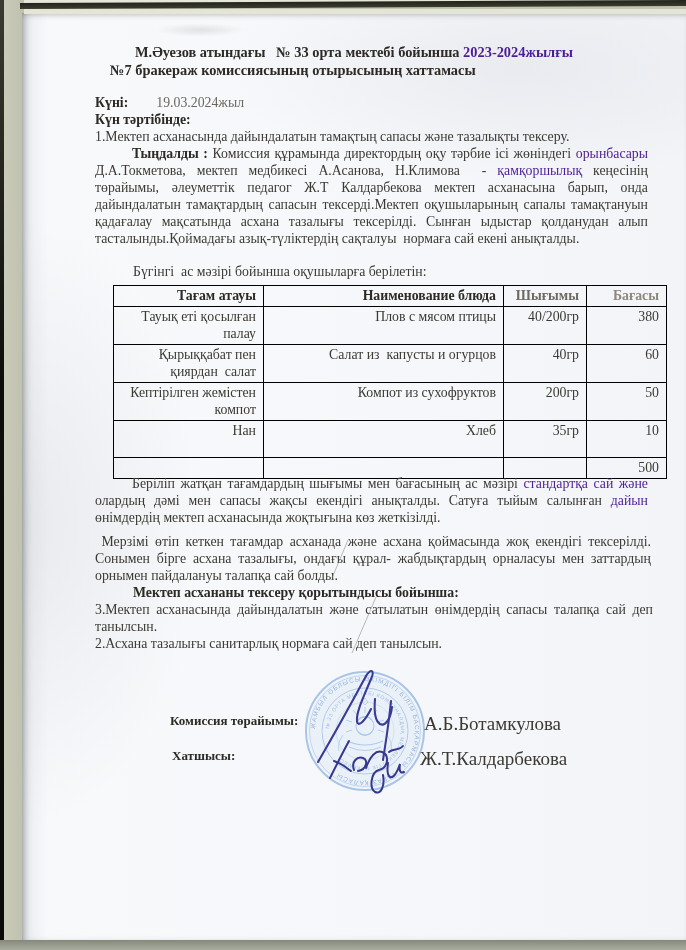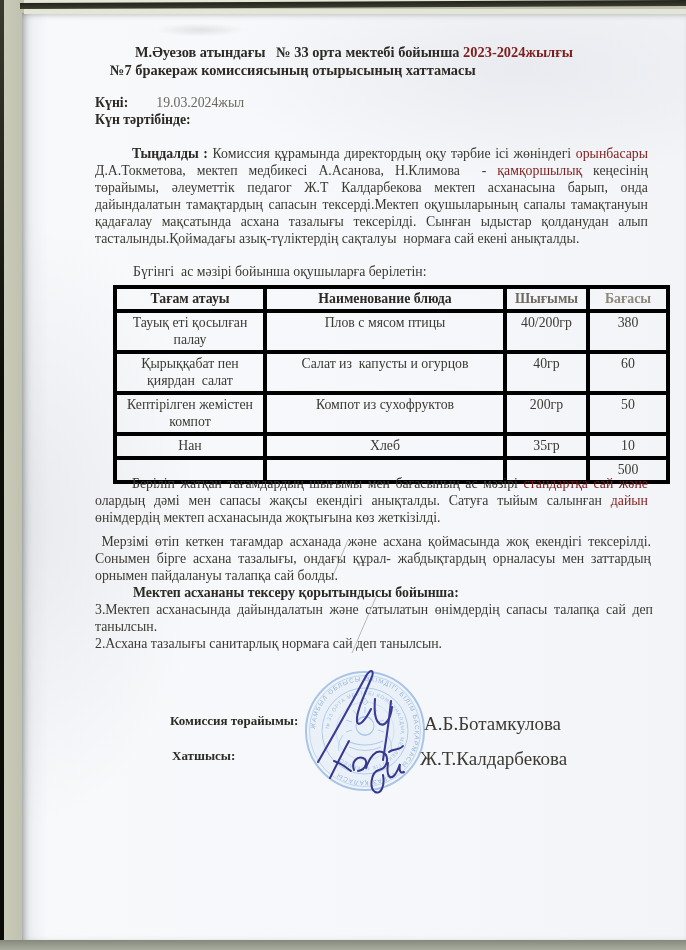--- a/index.html
+++ b/index.html
@@ -24,31 +24,31 @@
       radial-gradient(420px 160px at 75% 6%, rgba(210,214,222,.35), rgba(0,0,0,0) 70%),
       radial-gradient(300px 500px at 0% 55%, rgba(195,199,206,.30), rgba(0,0,0,0) 60%),
       linear-gradient(90deg,#e9ebee, #f8f9fb 4%, #f6f7fa 60%, #f2f4f7);
     box-shadow:inset 6px 0 8px -5px rgba(60,63,55,.55), inset 0 5px 6px -4px rgba(60,63,55,.35);
   }
   .smudge-top{position:absolute;left:140px;top:20px;width:120px;height:20px;
     background:radial-gradient(60px 9px at 50% 50%, rgba(110,110,100,.16), rgba(0,0,0,0) 75%);}
   
   .txt{position:absolute;color:#3c3933;font-size:13.8px;line-height:17px;}
   .b{font-weight:bold;color:#2d2a25;}
-  .faded{color:#7f1d1d;}
+  .faded{color:#4c1d95;}
   .halffaded{color:#6b675e;margin-left:28px;}
   .pre{white-space:pre-wrap;}
   .just{text-align:justify;}
   .ind{text-indent:37px;}
   
   table.menu{position:absolute;left:113px;top:285px;border-collapse:collapse;table-layout:fixed;width:553px;}
   table.menu td,table.menu th{
-    border:4px solid #000000;
+    border:1px solid #000000;
     font-size:13.8px;line-height:17px;color:#3c3933;
-    padding:1px 7px 2px 7px;vertical-align:top;text-align:center;white-space:pre-wrap;
+    padding:1px 7px 2px 7px;vertical-align:top;text-align:right;white-space:pre-wrap;
     font-weight:normal;
   }
   table.menu th{font-weight:bold;color:#2d2a25;}
   table.menu th.light{color:#6e6a60;}
   table.menu th.lighter{color:#8d887c;}
   
   .sig-label{position:absolute;font-weight:bold;font-size:13px;color:#2d2a25;}
   .sig-name{position:absolute;font-size:19px;color:#3c3933;}
   
   #stamp-svg{position:absolute;left:303px;top:669px;width:124px;height:124px;}
@@ -102,20 +102,21 @@
       <path d="M40,66 Q34,74 36,82 M84,66 Q90,74 88,82" stroke-width="0.8"></path>
       <path d="M59,33 L62,29 L65,33 L62,36 Z" stroke-width="0.8"></path>
     </g>
   </svg>
 
   <div class="txt b pre" style="left:135px;top:44px;font-size:14.4px;"><span>М.Әуезов атындағы   № 33 орта мектебі бойынша</span><span class="faded"> 2023-2024жылғы</span></div>
   <div class="txt b" style="left:110px;top:62px;font-size:14.4px;">№7 бракераж комиссиясының отырысының хаттамасы</div>
 
   <div class="txt" style="left:95px;top:94px;"><span class="b">Күні:</span><span class="halffaded">19.03.2024жыл</span></div>
   <div class="txt b" style="left:95px;top:111px;">Күн тәртібінде:</div>
+  <div class="txt" style="left:95px;top:128px;width:570px;">1.Мектеп асханасында дайындалатын тамақтың сапасы және тазалықты тексеру.</div>
 
   <div class="txt just ind pre" style="left:95px;top:145px;width:553px;"><span class="b">Тыңдалды :</span><span> Комиссия құрамында директордың оқу тәрбие ісі жөніндегі </span><span class="faded">орынбасары</span><span>  Д.А.Токметова, мектеп медбикесі А.Асанова, Н.Климова  - </span><span class="faded">қамқоршылық</span><span> кеңесінің төрайымы, әлеуметтік педагог Ж.Т Калдарбекова мектеп асханасына барып, онда дайындалатын тамақтардың сапасын тексерді.Мектеп оқушыларының сапалы тамақтануын қадағалау мақсатында асхана тазалығы тексерілді. Сынған ыдыстар қолданудан алып тасталынды.Қоймадағы азық-түліктердің сақталуы  нормаға сай екені анықталды.</span></div>
 
   <div class="txt pre" style="left:133px;top:263px;">Бүгінгі  ас мәзірі бойынша оқушыларға берілетін:</div>
 
   <table class="menu">
     <colgroup>
         <col style="width:150px">
         <col style="width:240px">
         <col style="width:83px">
@@ -139,21 +140,21 @@
       <td>Салат из  капусты и огурцов</td>
       <td>40гр</td>
       <td>60</td>
     </tr>
     <tr style="height:37px;">
       <td>Кептірілген жемістен компот</td>
       <td>Компот из сухофруктов</td>
       <td>200гр</td>
       <td>50</td>
     </tr>
-    <tr style="height:21px;">
+    <tr style="height:37px;">
       <td>Нан</td>
       <td>Хлеб</td>
       <td>35гр</td>
       <td>10</td>
     </tr>
     <tr style="height:20px;">
       <td></td>
       <td></td>
       <td></td>
       <td>500</td>

